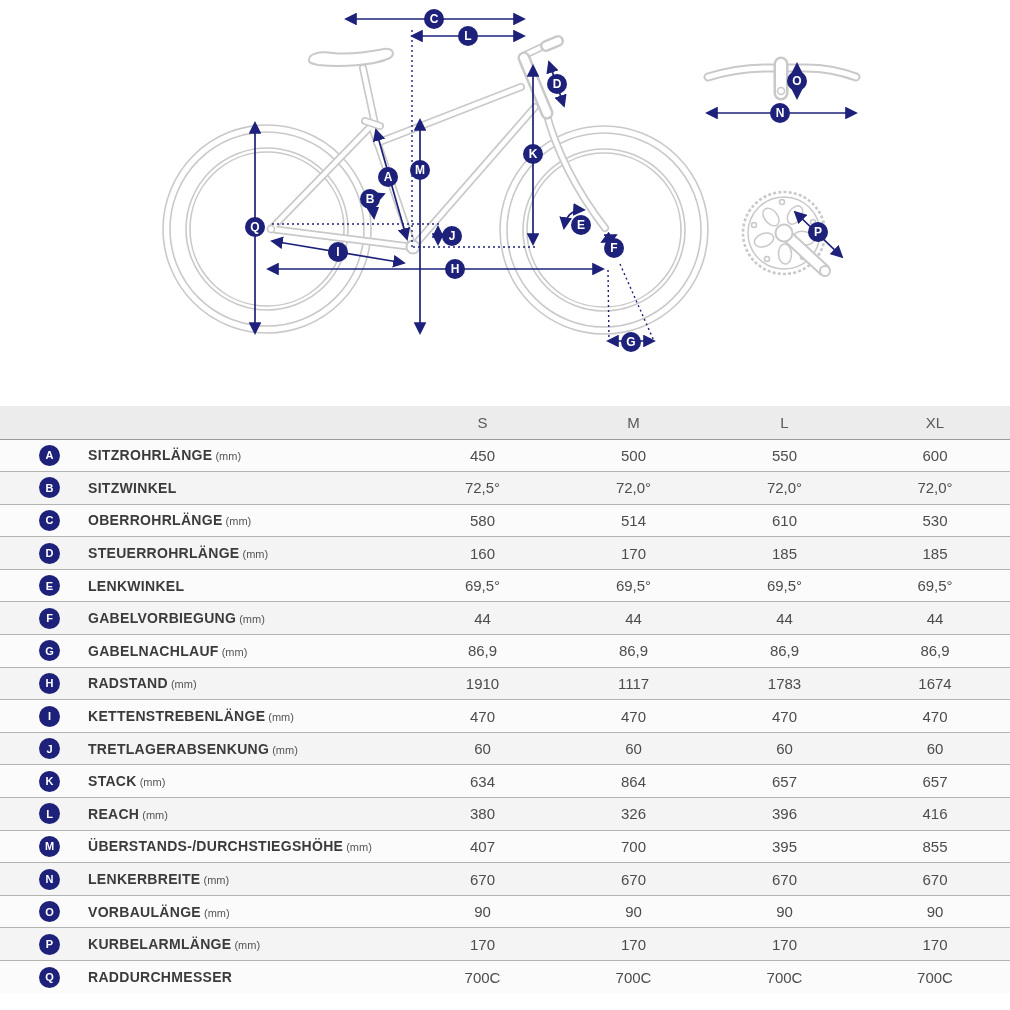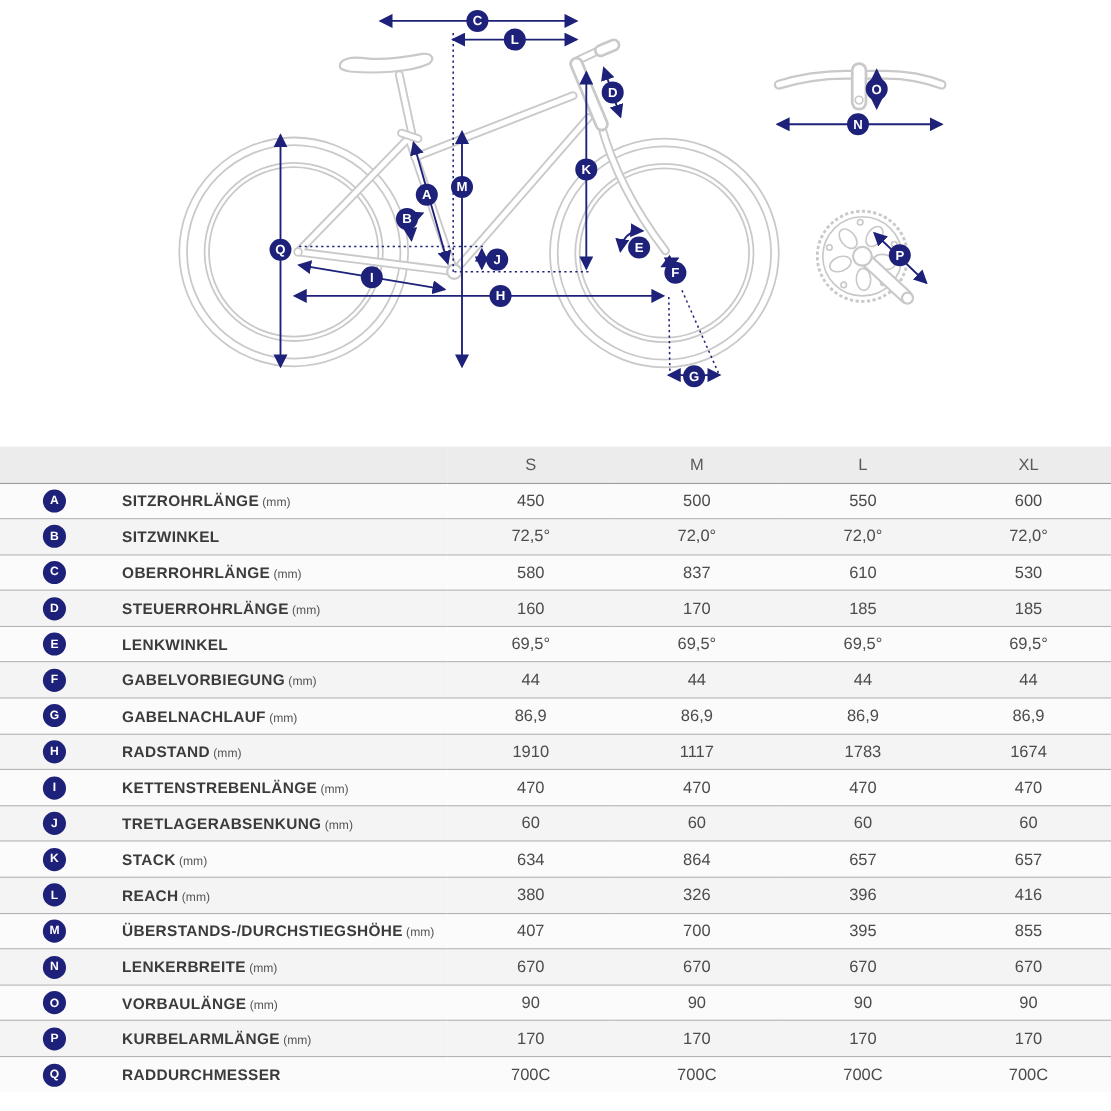--- a/index.html
+++ b/index.html
@@ -39,21 +39,21 @@
 
   
   table.geo{width:1010px;table-layout:fixed;border-collapse:collapse;}
   table.geo th{height:33px;background:var(--header-bg);color:#5a5a5a;font-weight:400;font-size:15px;text-align:center;border-bottom:1px solid #9a9a9a;}
   table.geo td{height:32.6px;border-top:1px solid var(--divider);font-size:15px;color:#4c4c4c;text-align:center;padding:0;}
   table.geo tr.odd td{background:var(--row-odd);}
   table.geo tr.even td{background:var(--row-even);}
   td.lc{text-align:left !important;}
   .lc-inner{display:flex;align-items:center;padding-left:39px;}
   .bdg2{width:21px;height:21px;border-radius:50%;background:var(--accent);color:#fff;font-size:11px;font-weight:bold;display:inline-flex;align-items:center;justify-content:center;flex:0 0 21px;}
-  .lt{margin-left:51px;color:#3b3b3b;font-weight:bold;font-size:14px;letter-spacing:.3px;white-space:nowrap;}
+  .lt{margin-left:28px;color:#3b3b3b;font-weight:bold;font-size:14px;letter-spacing:.3px;white-space:nowrap;}
   .unit{color:#555;font-weight:400;font-size:11px;letter-spacing:0;margin-left:3px;}
 </style>
 </head>
 <body>
 
 <div class="page">
 
   <div class="diagram-wrap">
     <svg width="1010" height="406" viewBox="0 0 1010 406">
       <defs>
@@ -260,21 +260,21 @@
           <td>72,0°</td>
         </tr>
         <tr class="odd">
           <td class="lc">
             <div class="lc-inner">
               <span class="bdg2">C</span>
               <span class="lt">OBERROHRLÄNGE<span class="unit">(mm)</span></span>
             </div>
           </td>
           <td>580</td>
-          <td>837</td>
+          <td>514</td>
           <td>610</td>
           <td>530</td>
         </tr>
         <tr class="even">
           <td class="lc">
             <div class="lc-inner">
               <span class="bdg2">D</span>
               <span class="lt">STEUERROHRLÄNGE<span class="unit">(mm)</span></span>
             </div>
           </td>

